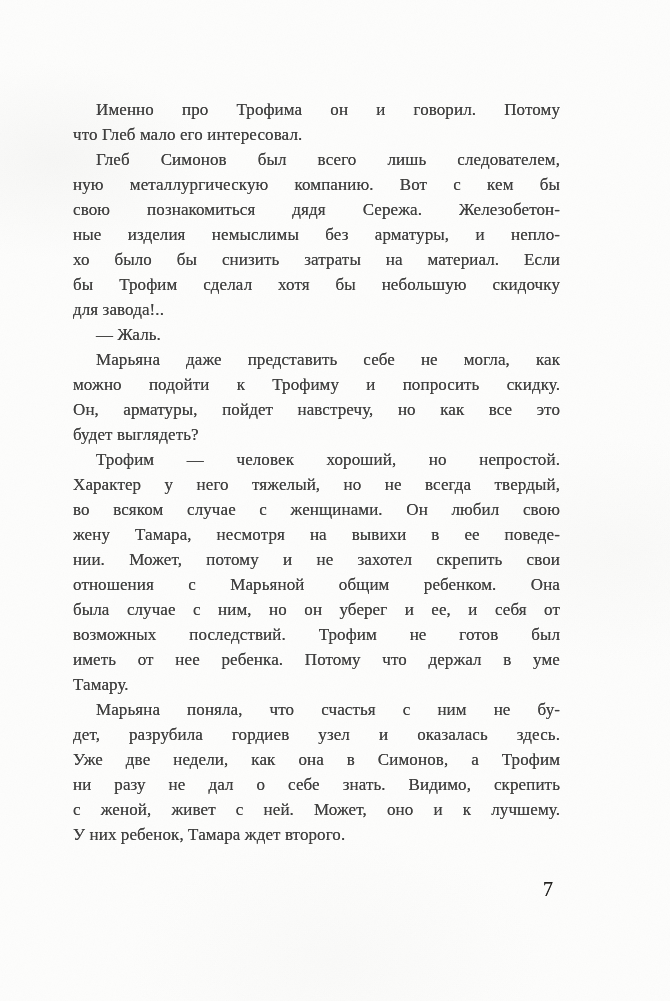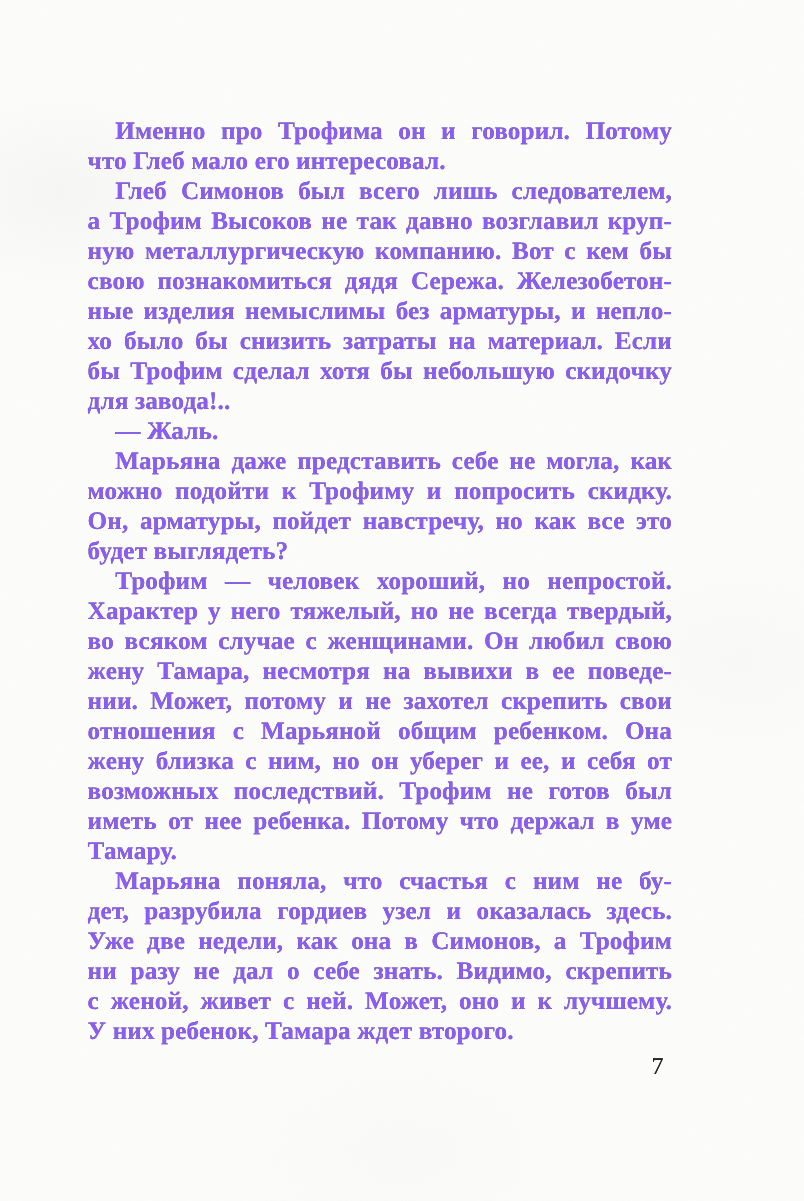--- a/index.html
+++ b/index.html
@@ -40,28 +40,27 @@
   }
   .paragraph {
     margin: 0;
     padding: 0;
   }
   .line {
     display: block;
     height: 25px;
     line-height: 25px;
     overflow: hidden;
-    font-size: 21px;
-    color: #8b5cf6;
+    font-size: 17px;
+    color: #404040;
     text-align: justify;
     text-align-last: justify;
     text-shadow: 0 0 0.5px rgba(30, 28, 25, 0.7);
     letter-spacing: 0.1px;
     white-space: normal;
-    font-weight: bold;
   }
   .line.para-first {
     text-indent: 23px;
   }
   .line.para-last {
     text-align-last: left;
   }
   .folio {
     position: absolute;
     left: 73px;
@@ -89,21 +88,20 @@
   <rect width="670" height="1001" filter="url(#grain)"></rect>
 </svg>
 
 <main class="text-block" id="text-block">
     <p class="paragraph">
       <span class="line para-first">Именно про Трофима он и говорил. Потому</span>
       <span class="line para-last">что Глеб мало его интересовал.</span>
     </p>
     <p class="paragraph">
       <span class="line para-first">Глеб Симонов был всего лишь следователем,</span>
-      <span class="line">а Трофим Высоков не так давно возглавил круп-</span>
       <span class="line">ную металлургическую компанию. Вот с кем бы</span>
       <span class="line">свою познакомиться дядя Сережа. Железобетон-</span>
       <span class="line">ные изделия немыслимы без арматуры, и непло-</span>
       <span class="line">хо было бы снизить затраты на материал. Если</span>
       <span class="line">бы Трофим сделал хотя бы небольшую скидочку</span>
       <span class="line para-last">для завода!..</span>
     </p>
     <p class="paragraph">
       <span class="line para-first para-last">— Жаль.</span>
     </p>
@@ -113,21 +111,21 @@
       <span class="line">Он, арматуры, пойдет навстречу, но как все это</span>
       <span class="line para-last">будет выглядеть?</span>
     </p>
     <p class="paragraph">
       <span class="line para-first">Трофим — человек хороший, но непростой.</span>
       <span class="line">Характер у него тяжелый, но не всегда твердый,</span>
       <span class="line">во всяком случае с женщинами. Он любил свою</span>
       <span class="line">жену Тамара, несмотря на вывихи в ее поведе-</span>
       <span class="line">нии. Может, потому и не захотел скрепить свои</span>
       <span class="line">отношения с Марьяной общим ребенком. Она</span>
-      <span class="line">жену близка с ним, но он уберег и ее, и себя от</span>
+      <span class="line">была случае с ним, но он уберег и ее, и себя от</span>
       <span class="line">возможных последствий. Трофим не готов был</span>
       <span class="line">иметь от нее ребенка. Потому что держал в уме</span>
       <span class="line para-last">Тамару.</span>
     </p>
     <p class="paragraph">
       <span class="line para-first">Марьяна поняла, что счастья с ним не бу-</span>
       <span class="line">дет, разрубила гордиев узел и оказалась здесь.</span>
       <span class="line">Уже две недели, как она в Симонов, а Трофим</span>
       <span class="line">ни разу не дал о себе знать. Видимо, скрепить</span>
       <span class="line">с женой, живет с ней. Может, оно и к лучшему.</span>

